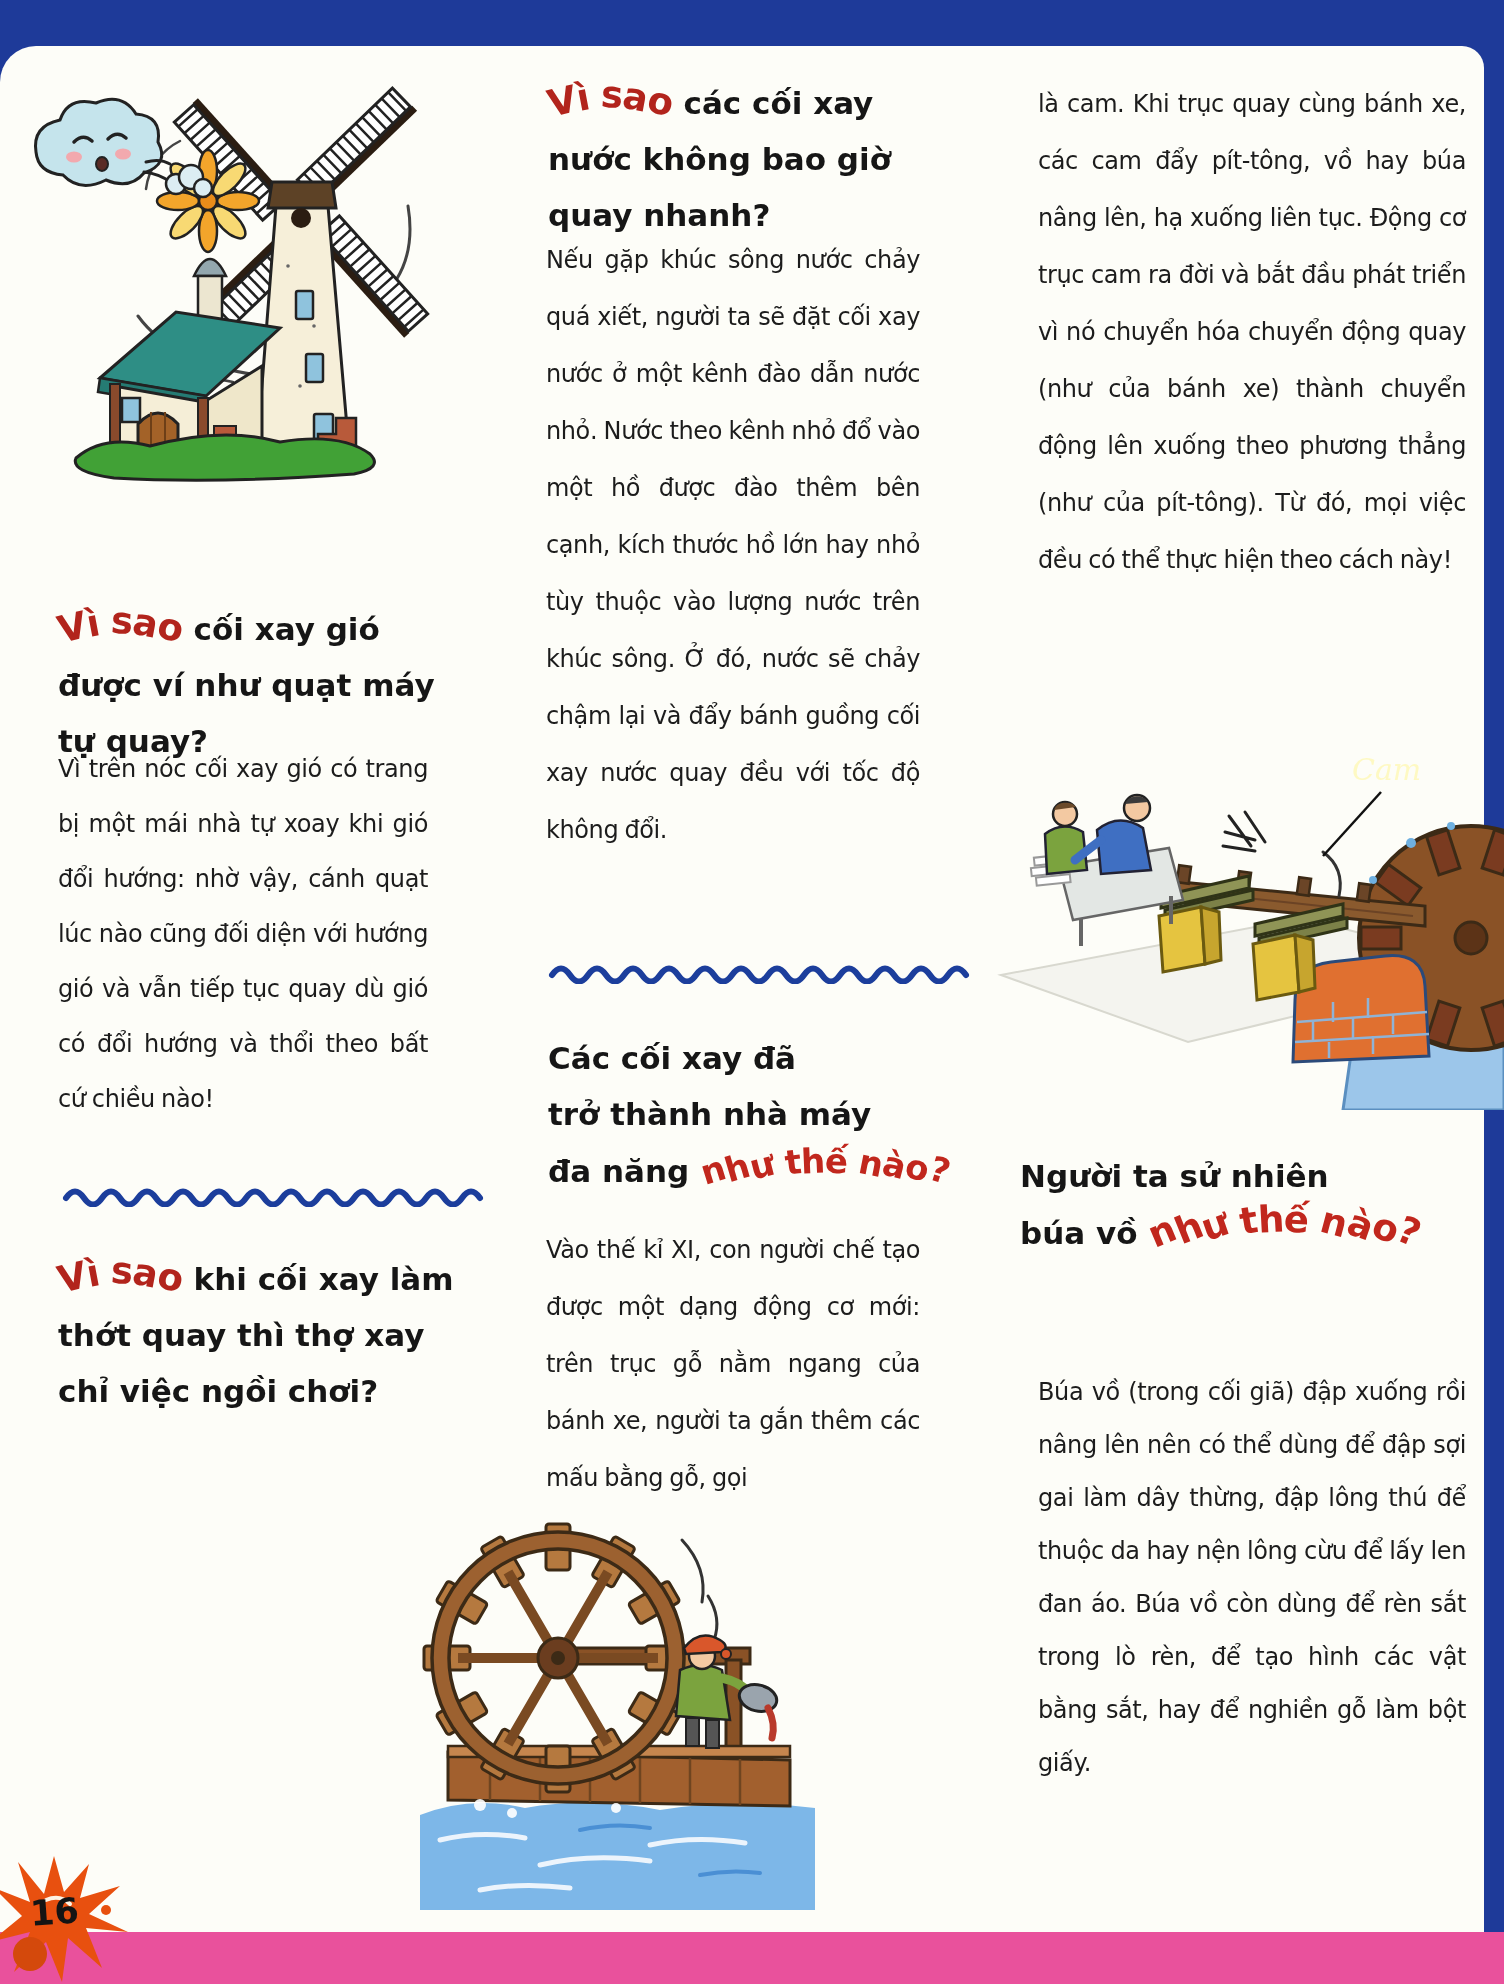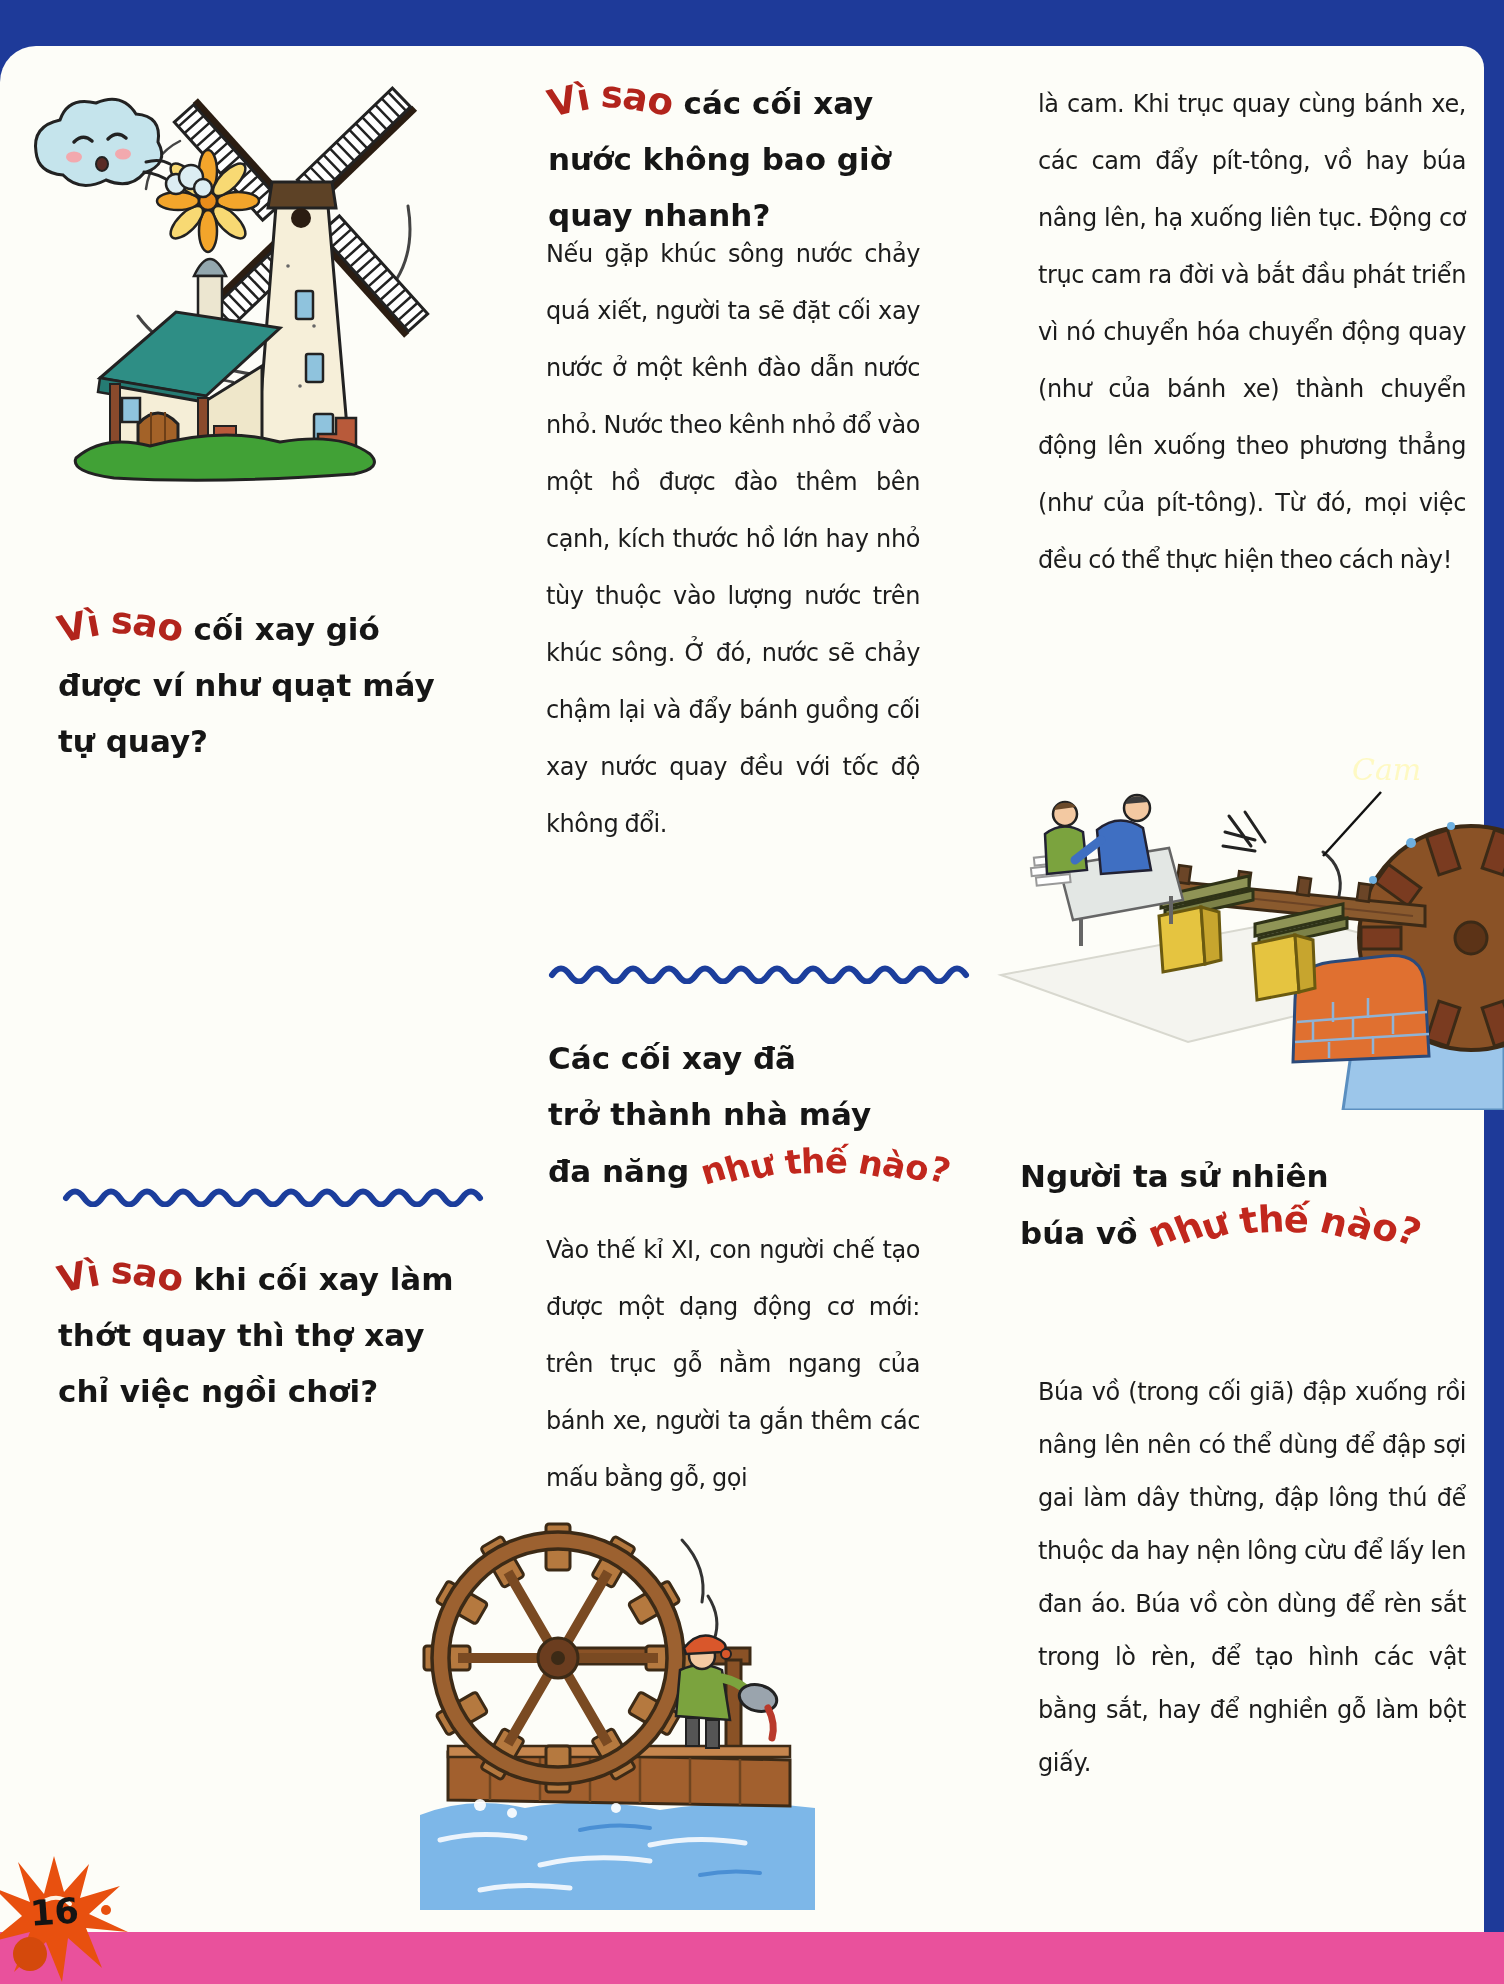--- a/index.html
+++ b/index.html
@@ -10,21 +10,21 @@
   .band-pink{position:absolute;left:0;right:0;bottom:0;height:52px;background:#e9519c;}
   .abs{position:absolute;}
   .heading{font-weight:700;font-size:31px;line-height:56px;color:#161616;letter-spacing:0;}
   .lead{color:#b2241c;font-size:37px;font-weight:700;display:inline-block;margin-right:10px;white-space:nowrap;}
   .redarc{color:#c1271d;font-weight:700;font-size:34px;display:inline-block;margin-left:12px;white-space:nowrap;}
   .redarc.big{font-size:37px;}
   .body{font-size:24px;line-height:55px;color:#1c1c1c;text-align:justify;
         letter-spacing:-0.4px;word-spacing:-1px;}
   .lh57{line-height:57px;} .lh53{line-height:53px;}
   #mq1-title{left:548px;top:74px;width:398px;}
-  #mq1-body{left:546px;top:226px;width:374px;}
+  #mq1-body{left:546px;top:232px;width:374px;}
   #wave-mid{left:546px;top:960px;width:440px;height:24px;}
   #mq2-title{left:548px;top:1030px;width:420px;}
   #mq2-body{left:546px;top:1222px;width:374px;}
   #lq1-title{left:58px;top:600px;width:398px;}
   #lq1-body{left:58px;top:742px;width:370px;}
   #wave-left{left:60px;top:1183px;width:440px;height:24px;}
   #lq2-title{left:58px;top:1250px;width:418px;}
   #lq2-body{left:58px;top:1430px;width:370px;}
   #r-para1{left:1038px;top:76px;width:428px;}
   #rq-title{left:1020px;top:1148px;width:440px;}
@@ -122,20 +122,21 @@
       <path d="M128,96 q14,-4 24,2 M126,106 q16,2 26,10" stroke="#222" stroke-width="3" fill="none" stroke-linecap="round"></path>
       <circle cx="158" cy="118" r="10" fill="#dcedf3" stroke="#222" stroke-width="2.5"></circle>
       <circle cx="173" cy="111" r="12" fill="#dcedf3" stroke="#222" stroke-width="2.5"></circle>
       <circle cx="185" cy="122" r="9" fill="#dcedf3" stroke="#222" stroke-width="2.5"></circle>
     </g>
   </svg>
 
   <div id="lq1-title" class="abs heading">
     <span class="lead"><span style="display: inline-block; transform: translateY(0px) rotate(-13.3deg);">V</span><span style="display: inline-block; transform: translateY(-4.1px) rotate(-10.8deg);">ì</span><span style="display: inline-block; transform: translateY(-6.7px) rotate(-4.1deg); width: 0.32em;"> </span><span style="display: inline-block; transform: translateY(-6.7px) rotate(4.1deg);">s</span><span style="display: inline-block; transform: translateY(-4.1px) rotate(10.8deg);">a</span><span style="display: inline-block; transform: translateY(0px) rotate(13.3deg);">o</span></span><span>cối xay gió được ví như quạt máy tự quay?</span>
   </div>
+  <div id="lq1-body" class="abs body">Vì trên nóc cối xay gió có trang bị một mái nhà tự xoay khi gió đổi hướng: nhờ vậy, cánh quạt lúc nào cũng đối diện với hướng gió và vẫn tiếp tục quay dù gió có đổi hướng và thổi theo bất cứ chiều nào!</div>
 
   <svg id="wave-left" class="abs" viewBox="0 0 440 24">
     <path d="M6,15 q9,-13 18,0 t18,0 t18,0 t18,0 t18,0 t18,0 t18,0 t18,0 t18,0 t18,0 t18,0 t18,0 t18,0 t18,0 t18,0 t18,0 t18,0 t18,0 t18,0 t18,0 t18,0 t18,0 t18,0" stroke="#1c3e9c" stroke-width="6" fill="none" stroke-linecap="round"></path>
   </svg>
 
   <div id="lq2-title" class="abs heading">
     <span class="lead"><span style="display: inline-block; transform: translateY(0px) rotate(-13.3deg);">V</span><span style="display: inline-block; transform: translateY(-4.1px) rotate(-10.8deg);">ì</span><span style="display: inline-block; transform: translateY(-6.7px) rotate(-4.1deg); width: 0.32em;"> </span><span style="display: inline-block; transform: translateY(-6.7px) rotate(4.1deg);">s</span><span style="display: inline-block; transform: translateY(-4.1px) rotate(10.8deg);">a</span><span style="display: inline-block; transform: translateY(0px) rotate(13.3deg);">o</span></span><span>khi cối xay làm thớt quay thì thợ xay chỉ việc ngồi chơi?</span>
   </div>
 
   <div id="mq1-title" class="abs heading">

